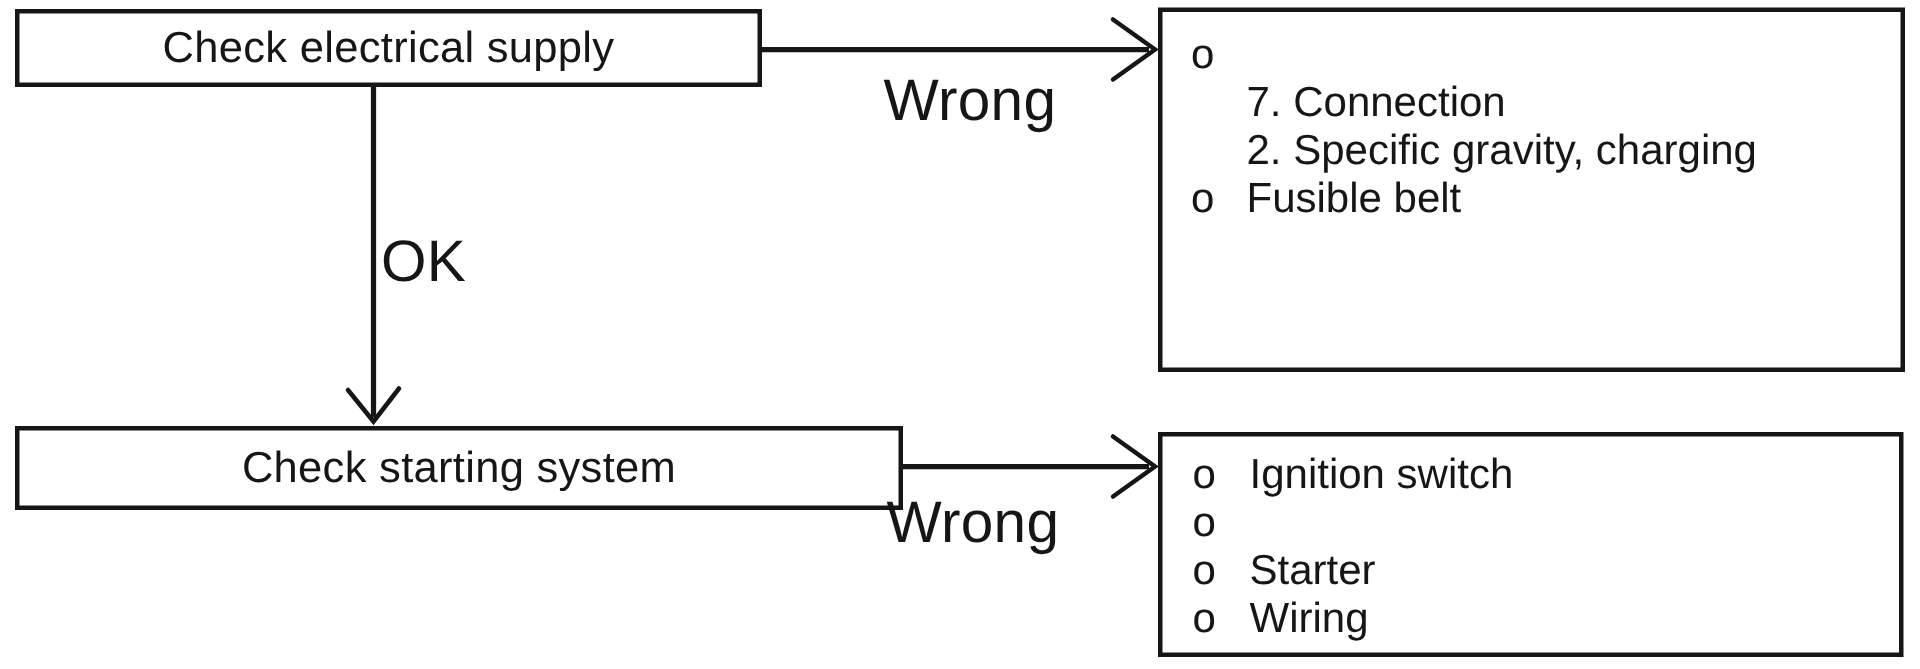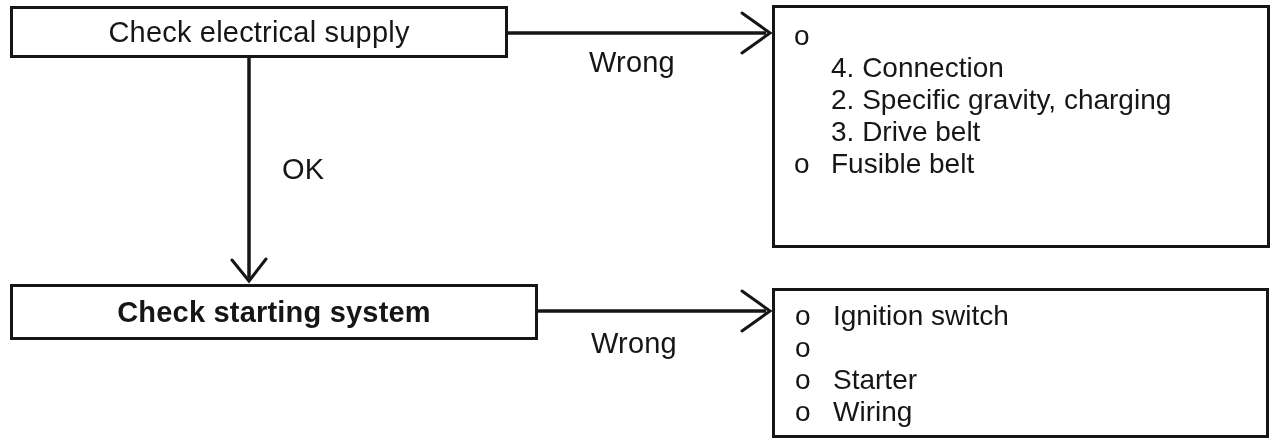--- a/index.html
+++ b/index.html
@@ -37,21 +37,21 @@
   .process {
     display: flex;
     align-items: center;
     justify-content: center;
     font-size: 29px;
     letter-spacing: 0.2px;
   }
 
   .edge-label {
     position: absolute;
-    font-size: 29px;
+    font-size: 39px;
     letter-spacing: 0.2px;
     white-space: nowrap;
     text-align: right;
   }
 
   .list {
     font-size: 28px;
     line-height: 32px;
   }
   .list .row { display: flex; }
@@ -84,42 +84,39 @@
       <path class="head" d="M742 291 L770 311 L742 331"></path>
     </g>
   </svg>
 
   <div class="node process" style="left:10px; top:6px; width:498px; height:52px;">
     <span>Check electrical supply</span>
   </div>
 
   <div class="edge-label" style="left:589px; top:46px;">Wrong</div>
 
-  <div class="edge-label" style="left:282px; top:153px;">OK</div>
+  <div class="edge-label" style="left:254px; top:153px;">OK</div>
 
   <div class="node list" id="electrical-checks" style="left:772px; top:5px; width:498px; height:243px;">
     <div class="row r-bullet">
       <span class="marker">o</span>
     </div>
     <div class="row r-num">
-      <span class="text">4. Connection</span>
+      <span class="text">7. Connection</span>
     </div>
     <div class="row r-num">
       <span class="text">2. Specific gravity, charging</span>
-    </div>
-    <div class="row r-num">
-      <span class="text">3. Drive belt</span>
     </div>
     <div class="row r-bullet">
       <span class="marker">o</span>
       <span class="text">Fusible belt</span>
     </div>
   </div>
 
-  <div class="node process" style="left:10px; top:284px; width:528px; height:56px;font-weight:bold;">
+  <div class="node process" style="left:10px; top:284px; width:592px; height:56px;">
     <span>Check starting system</span>
   </div>
 
   <div class="edge-label" style="left:591px; top:327px;">Wrong</div>
 
   <div class="node list" id="starting-checks" style="left:772px; top:288px; width:497px; height:150px;">
     <div class="row r-bullet">
       <span class="marker">o</span>
       <span class="text">Ignition switch</span>
     </div>

